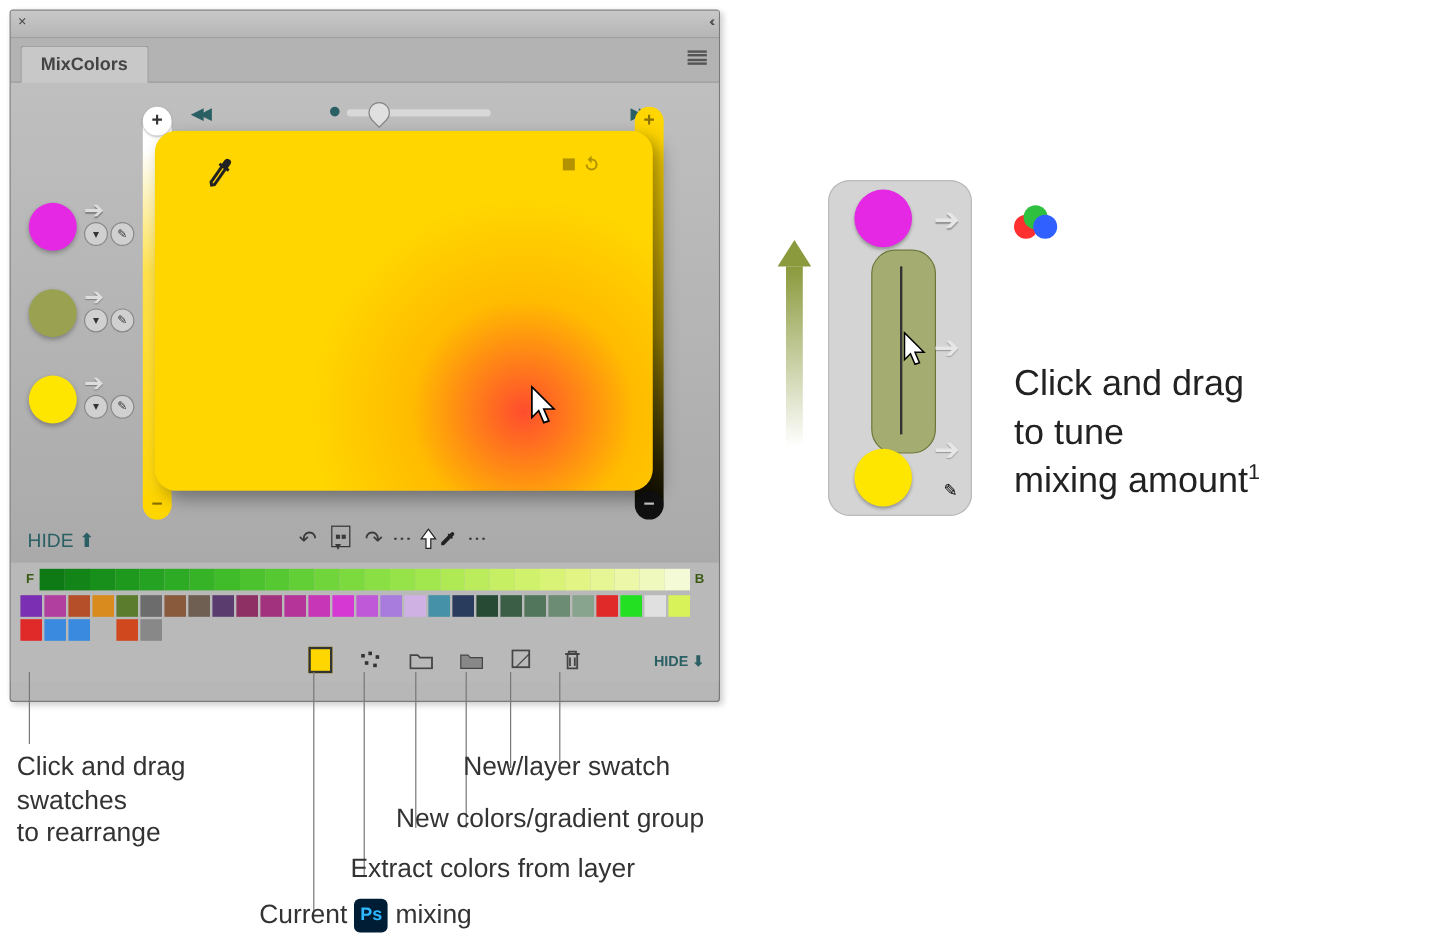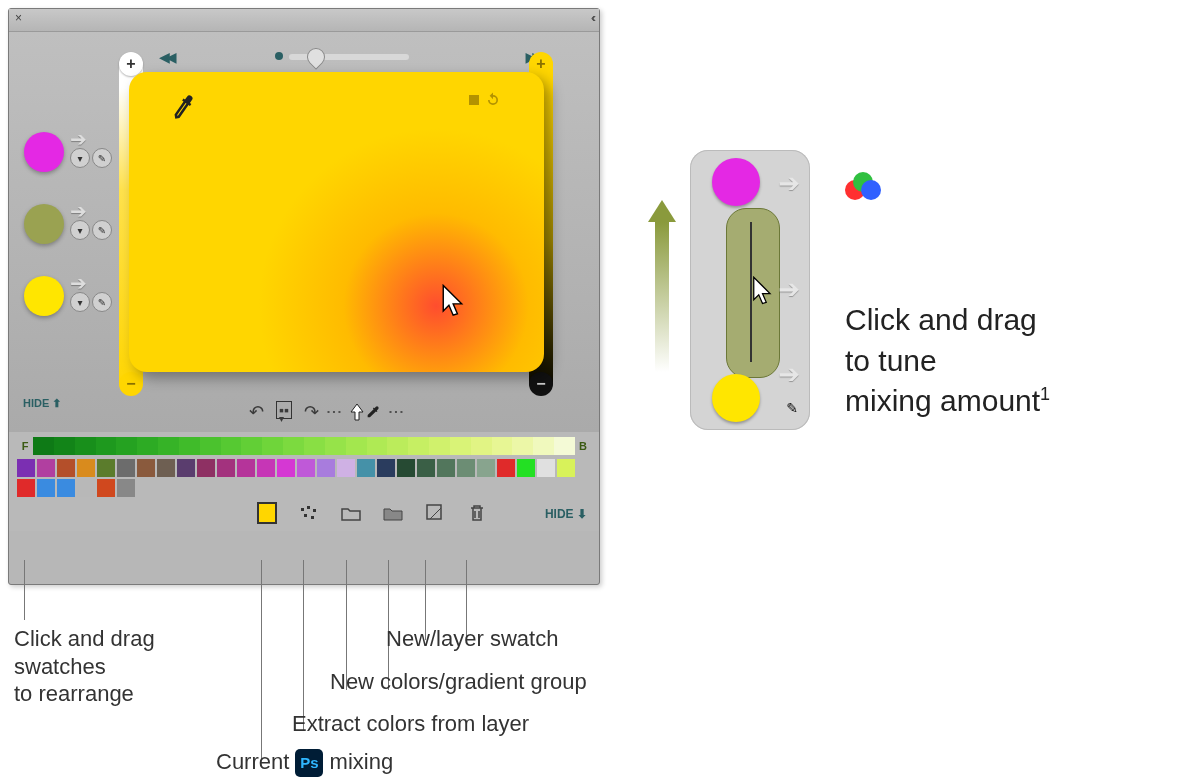--- a/index.html
+++ b/index.html
@@ -114,21 +114,21 @@
   .mix-col {
     position:absolute; left:15px; top:100px;
     display:flex; flex-direction:column; gap:32px;
   }
   .mix-item { display:flex; align-items:flex-start; gap:6px; }
   .sw { width:40px;height:40px;border-radius:50%; box-shadow:0 2px 4px rgba(0,0,0,.3);}
   .sub { display:flex; flex-direction:column; gap:2px;}
   .arrowr { color:#ddd; font-size:20px; line-height:14px; text-shadow:0 1px 1px rgba(0,0,0,.3);}
   .mini { width:18px;height:18px;border-radius:50%;background:#d0d0d0;border:1px solid #888;display:flex;align-items:center;justify-content:center;font-size:10px;color:#333;}
   .hide1 {
-    position:absolute; left:14px; bottom:22px; font-size:11px; color:#2a5f63; font-weight:bold; cursor:pointer;
+    position:absolute; left:14px; bottom:8px; font-size:16px; color:#2a5f63; font-weight:normal; cursor:pointer;
   }
   .bottomrow {
     position:absolute; left:240px; bottom:4px; width:220px; height:32px;
     display:flex; align-items:center; gap:12px; color:#333;
   }
   .iconbtn { font-size:18px; color:#3a3a3a; cursor:pointer; position:relative;}
   .dots { font-size:16px; color:#333; cursor:pointer; line-height:6px; writing-mode:vertical-rl;}
 
   .swatch-area {
     background:#b9b9b9;
@@ -176,20 +176,29 @@
   .ps-badge { display:inline-flex;align-items:center;justify-content:center; width:28px;height:28px;background:#001d36;border-radius:5px;color:#2fb7ff;font-weight:bold;font-size:15px; vertical-align:middle;}
   sup{font-size:.6em;}
 </style>
 </head>
 <body>
 
 <div class="panel">
   <div class="titlebar">
     <span class="close">×</span>
     <span class="collapse">‹‹</span>
+  </div>
+  <div class="tabrow">
+    <div class="tab">MixColors</div>
+    <div class="panel-menu">
+        <span></span>
+        <span></span>
+        <span></span>
+        <span></span>
+      </div>
   </div>
 
   <div class="stage">
     <div class="toprow">
       <span class="dbl-arrow">◀◀</span>
       <div class="slider">
         <span class="dot"></span>
         <span class="drop"></span>
       </div>
       <span class="dbl-arrow">▶▶</span>

